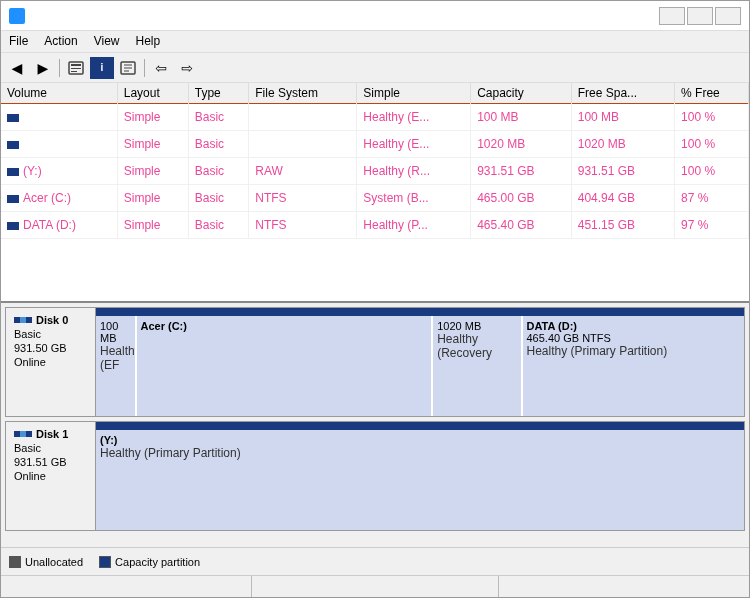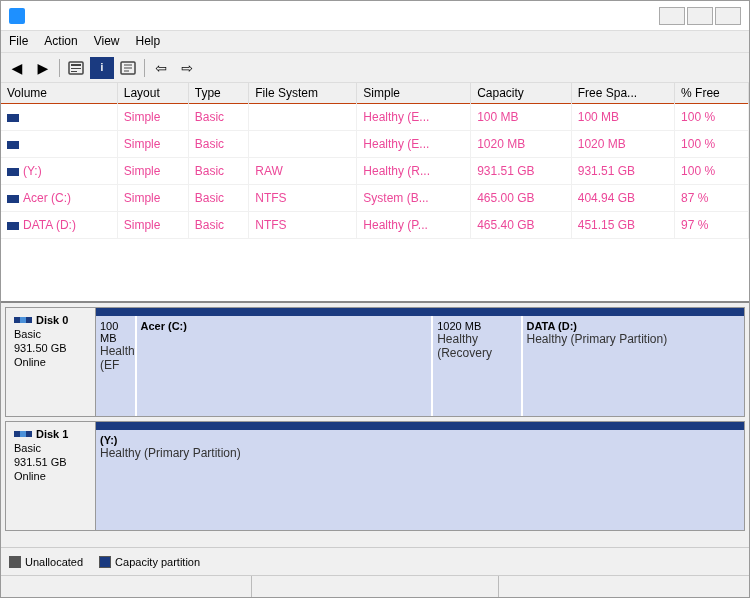--- a/index.html
+++ b/index.html
@@ -390,20 +390,21 @@
             </div>
             <div class="partition" style="flex: 47 1 0%;">
               <div class="partition-name">Acer (C:)</div>
             </div>
             <div class="partition" style="flex: 13 1 0%;">
               <div class="partition-size">1020 MB</div>
               <div class="partition-status">Healthy (Recovery</div>
             </div>
             <div class="partition" style="flex: 35 1 0%;">
               <div class="partition-name">DATA (D:)</div>
+              <div class="partition-size">465.40 GB NTFS</div>
               <div class="partition-status">Healthy (Primary Partition)</div>
             </div>
           </div>
         </div>
       </div>
       <div class="disk-row">
         <div class="disk-label">
           <div class="disk-label-name"><span class="disk-icon-stripe"></span>Disk 1</div>
           <div>Basic</div>
           <div>931.51 GB</div>

